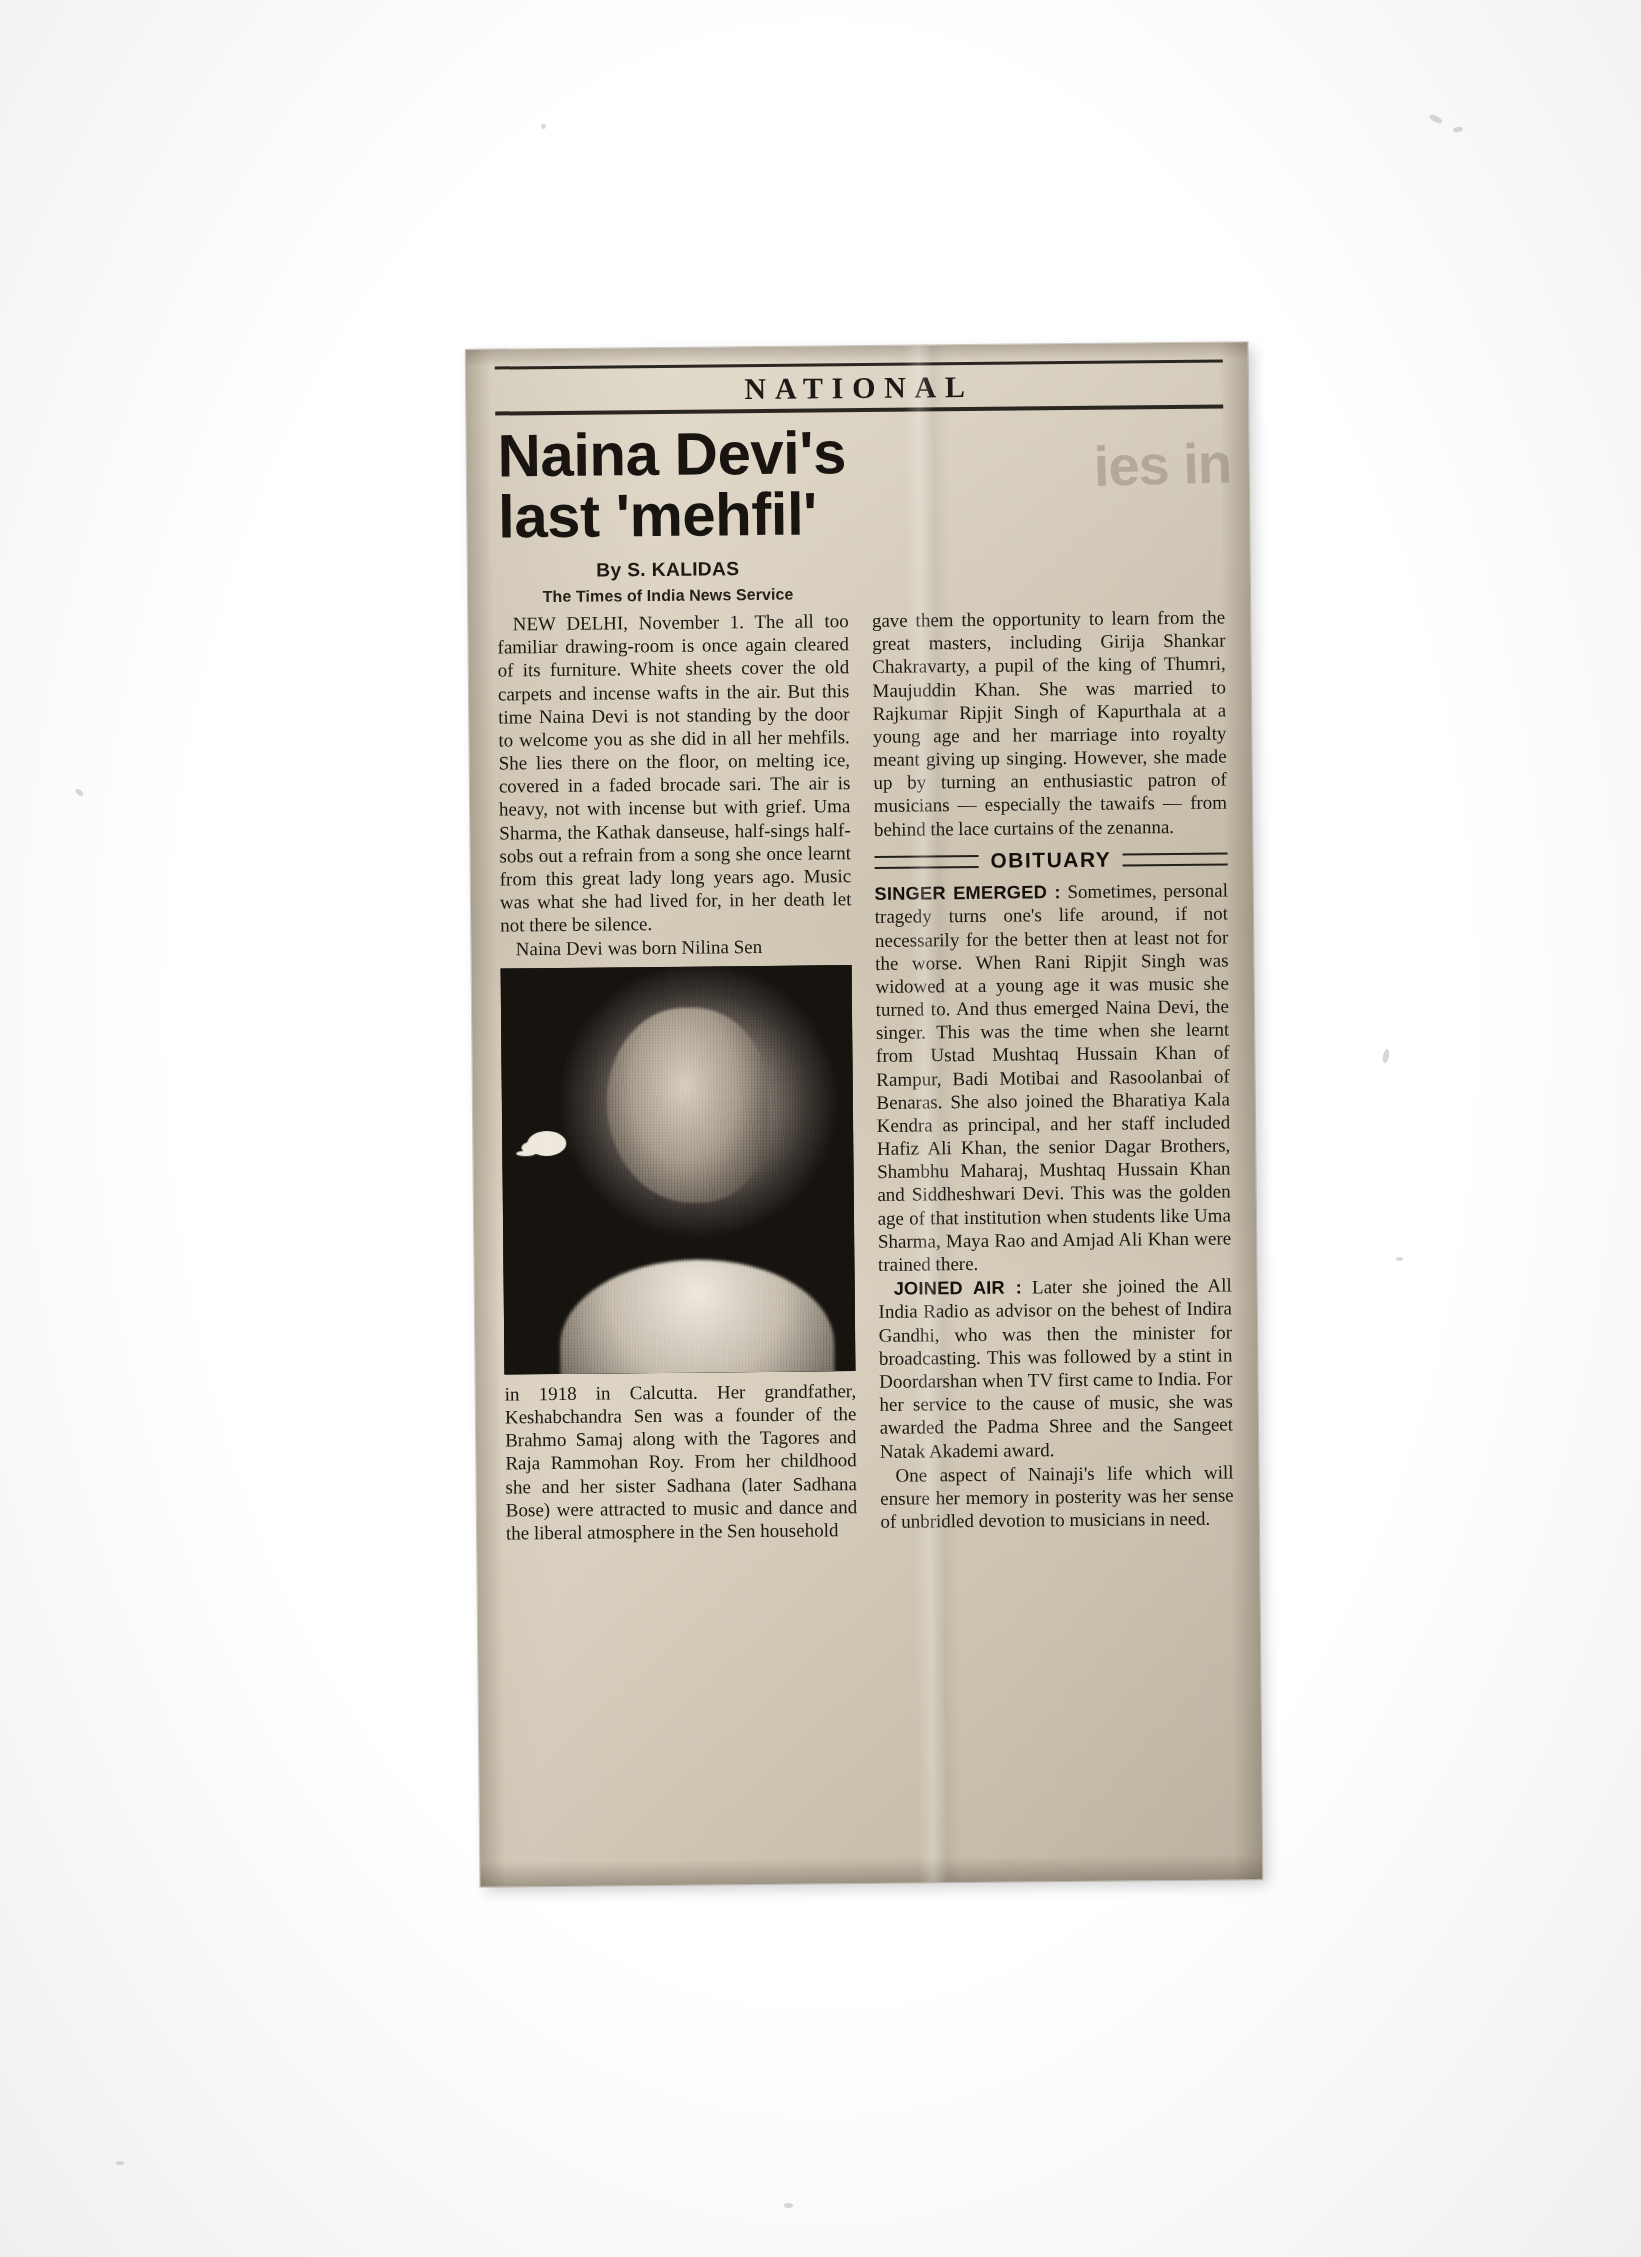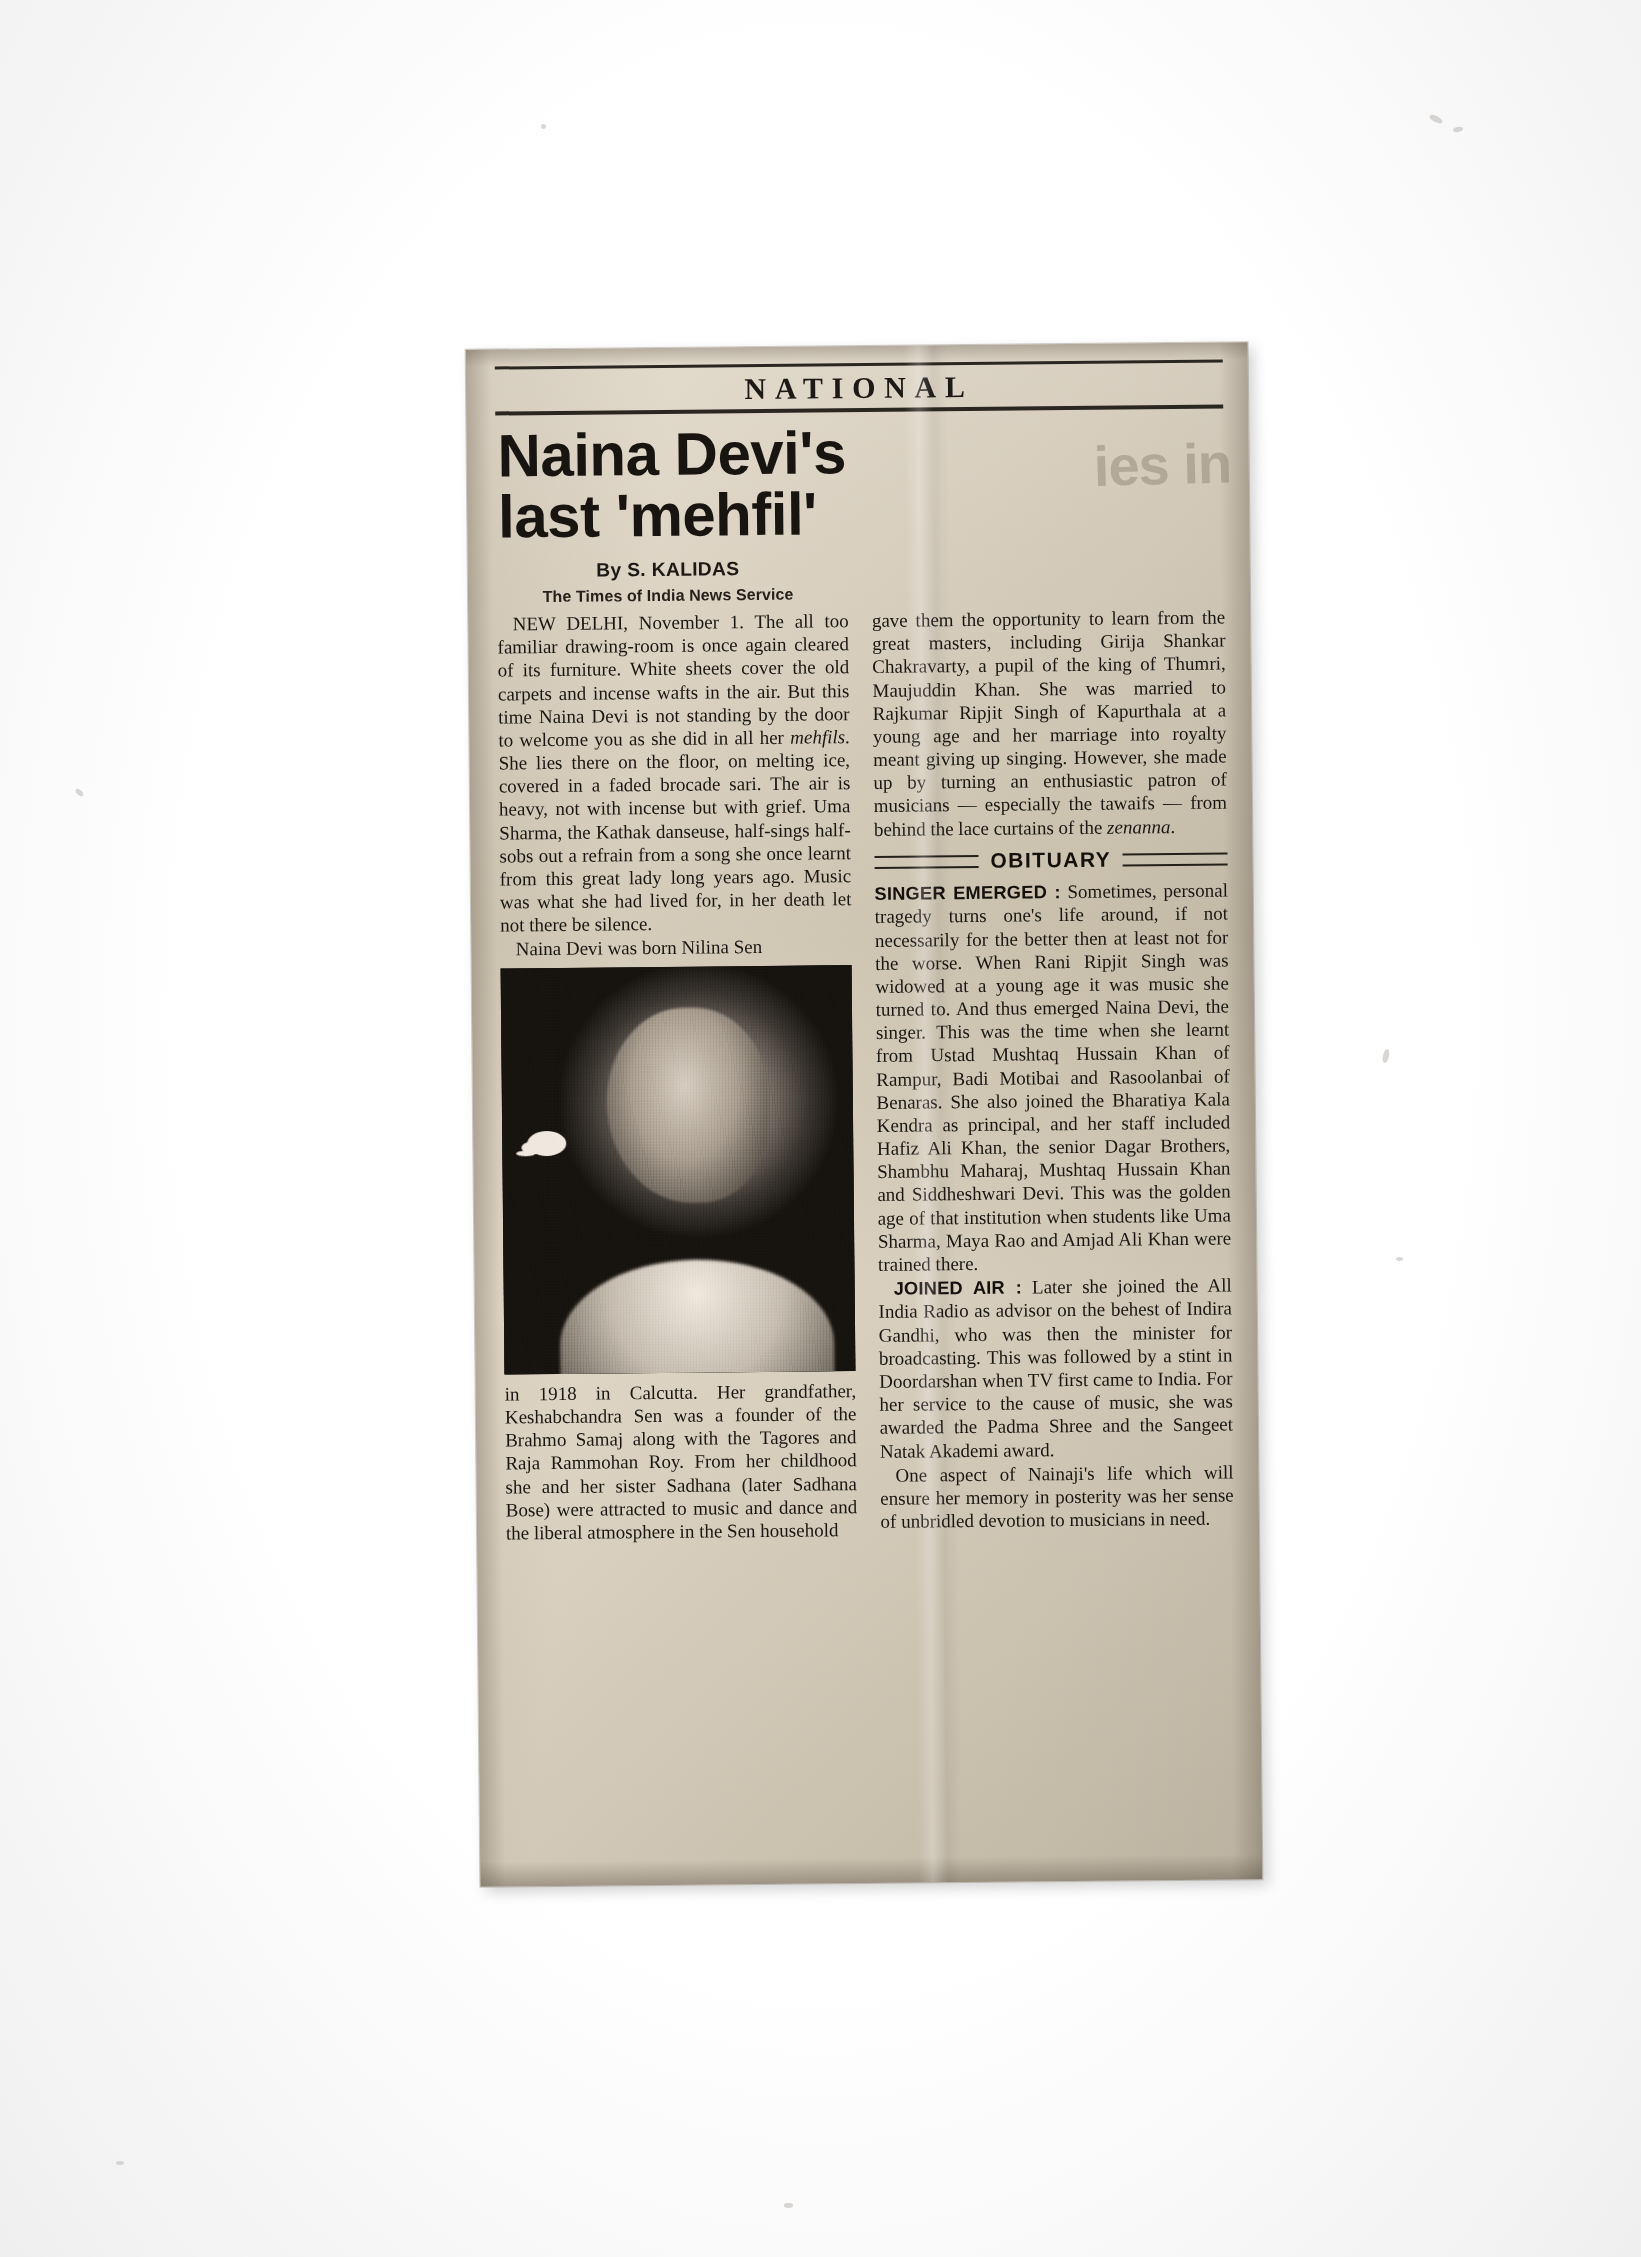--- a/index.html
+++ b/index.html
@@ -139,21 +139,21 @@
     font-size: 19px;
     line-height: 1.22;
     color: #1a1712;
     margin: 0;
     text-align: justify;
     text-justify: inter-word;
     hyphens: manual;
   }
   p.body + p.body { text-indent: 15.4px; margin-top: 1px; }
   p.body.lead { text-indent: 15.4px; }
-  .it { font-style: italic; }
+  .it { }
 
   .dek {
     font-family: "Liberation Sans", sans-serif;
     font-weight: bold;
     font-size: 18.3px;
     letter-spacing: 0.2px;
     color: #14110d;
   }
 
   

